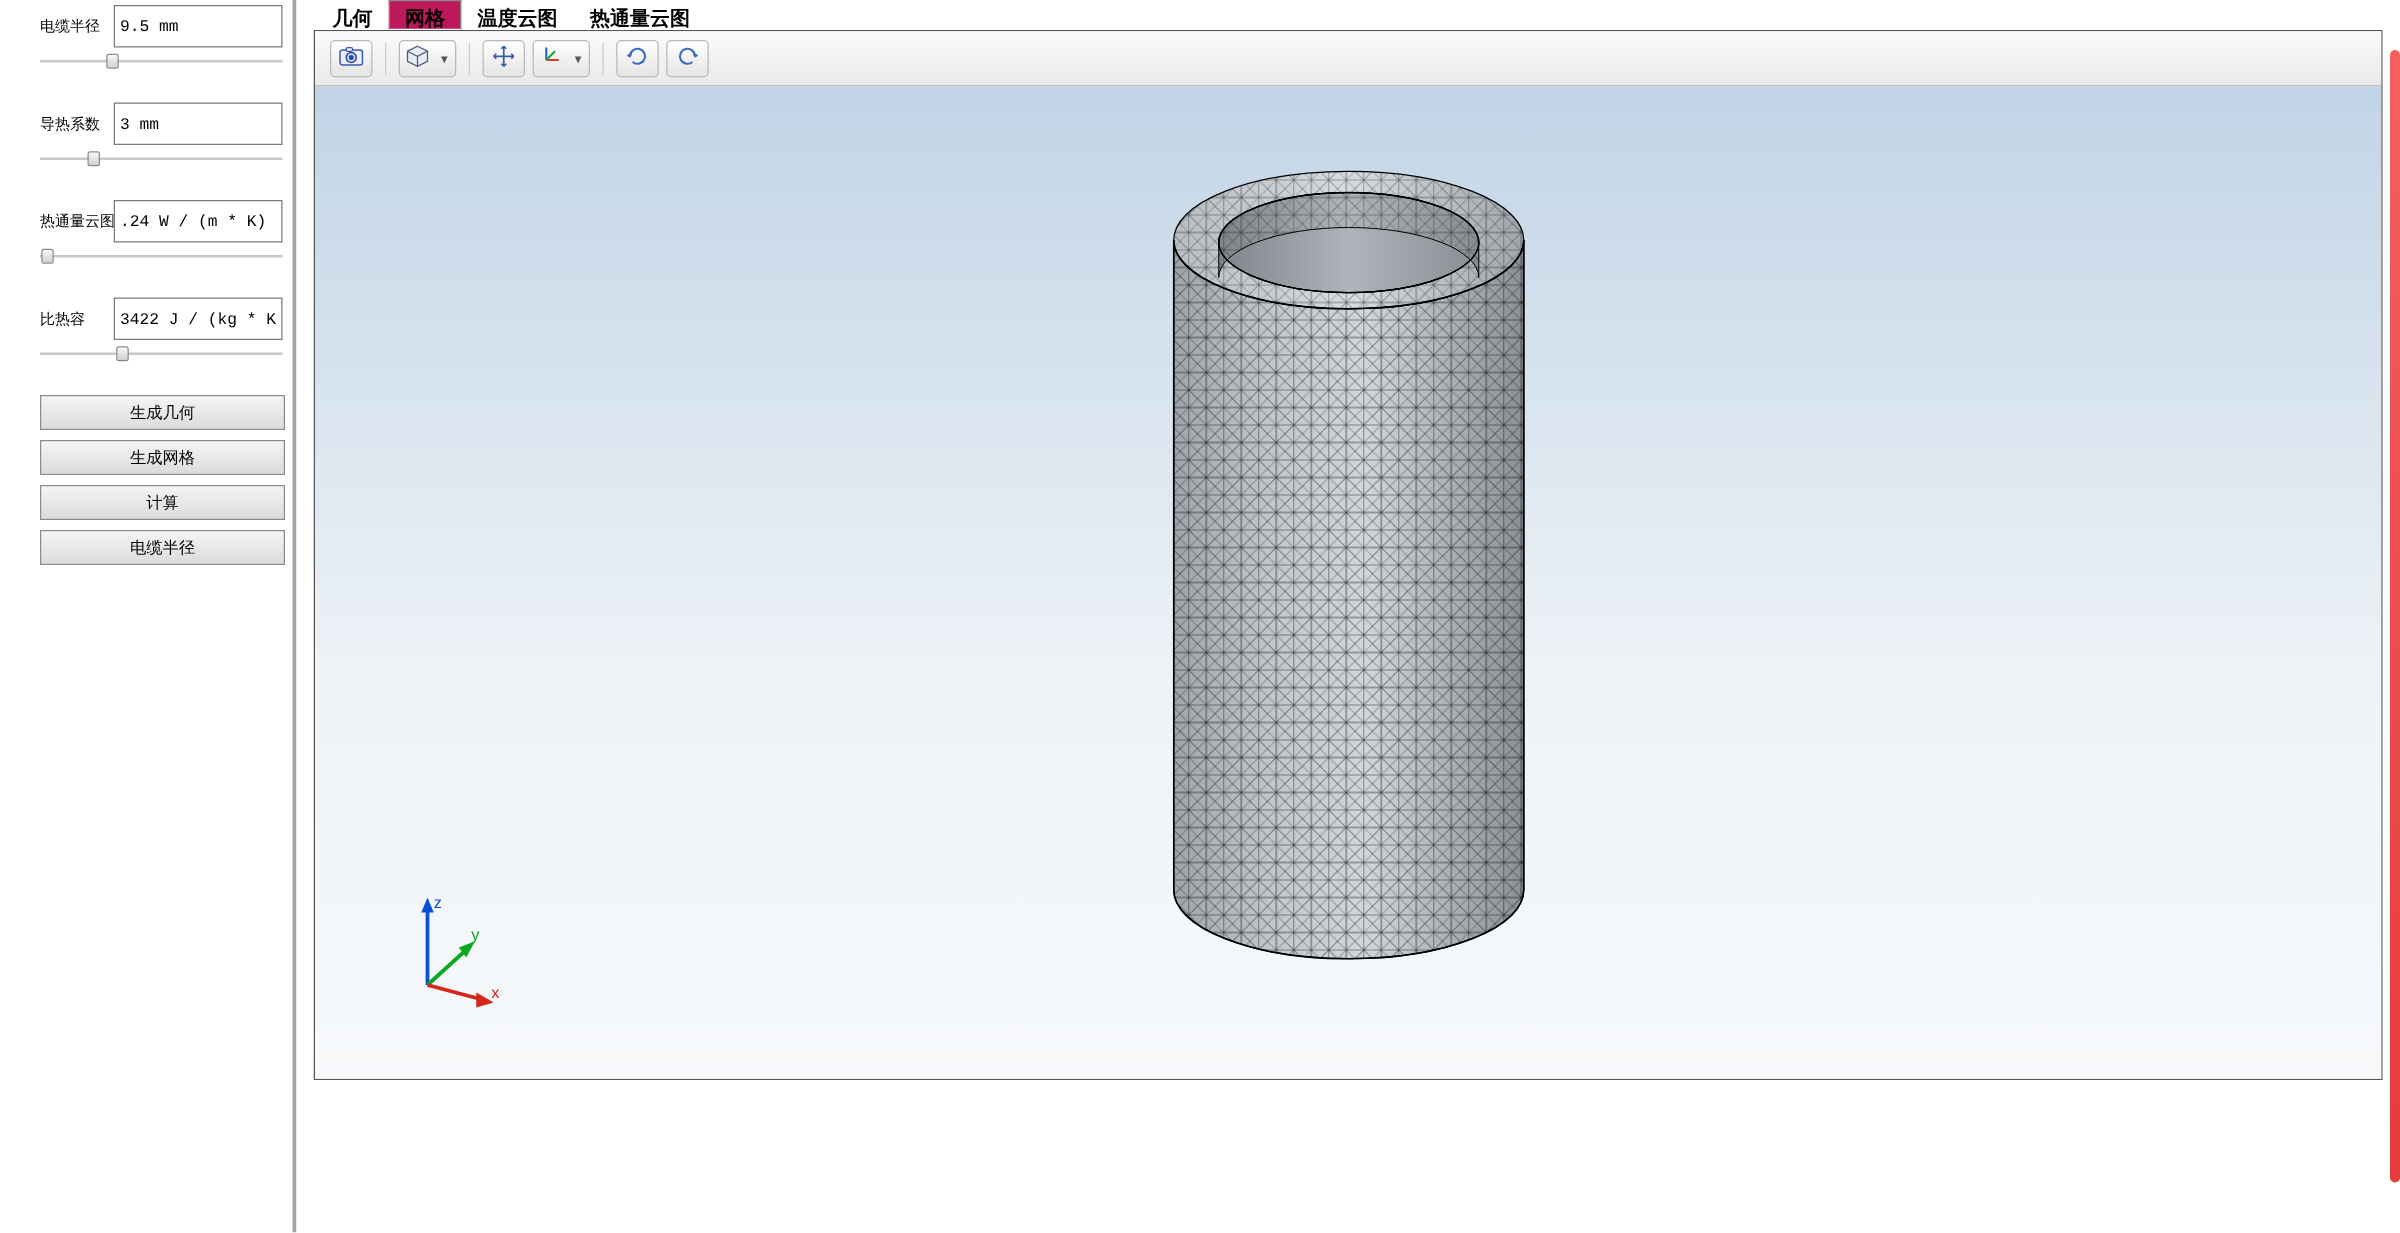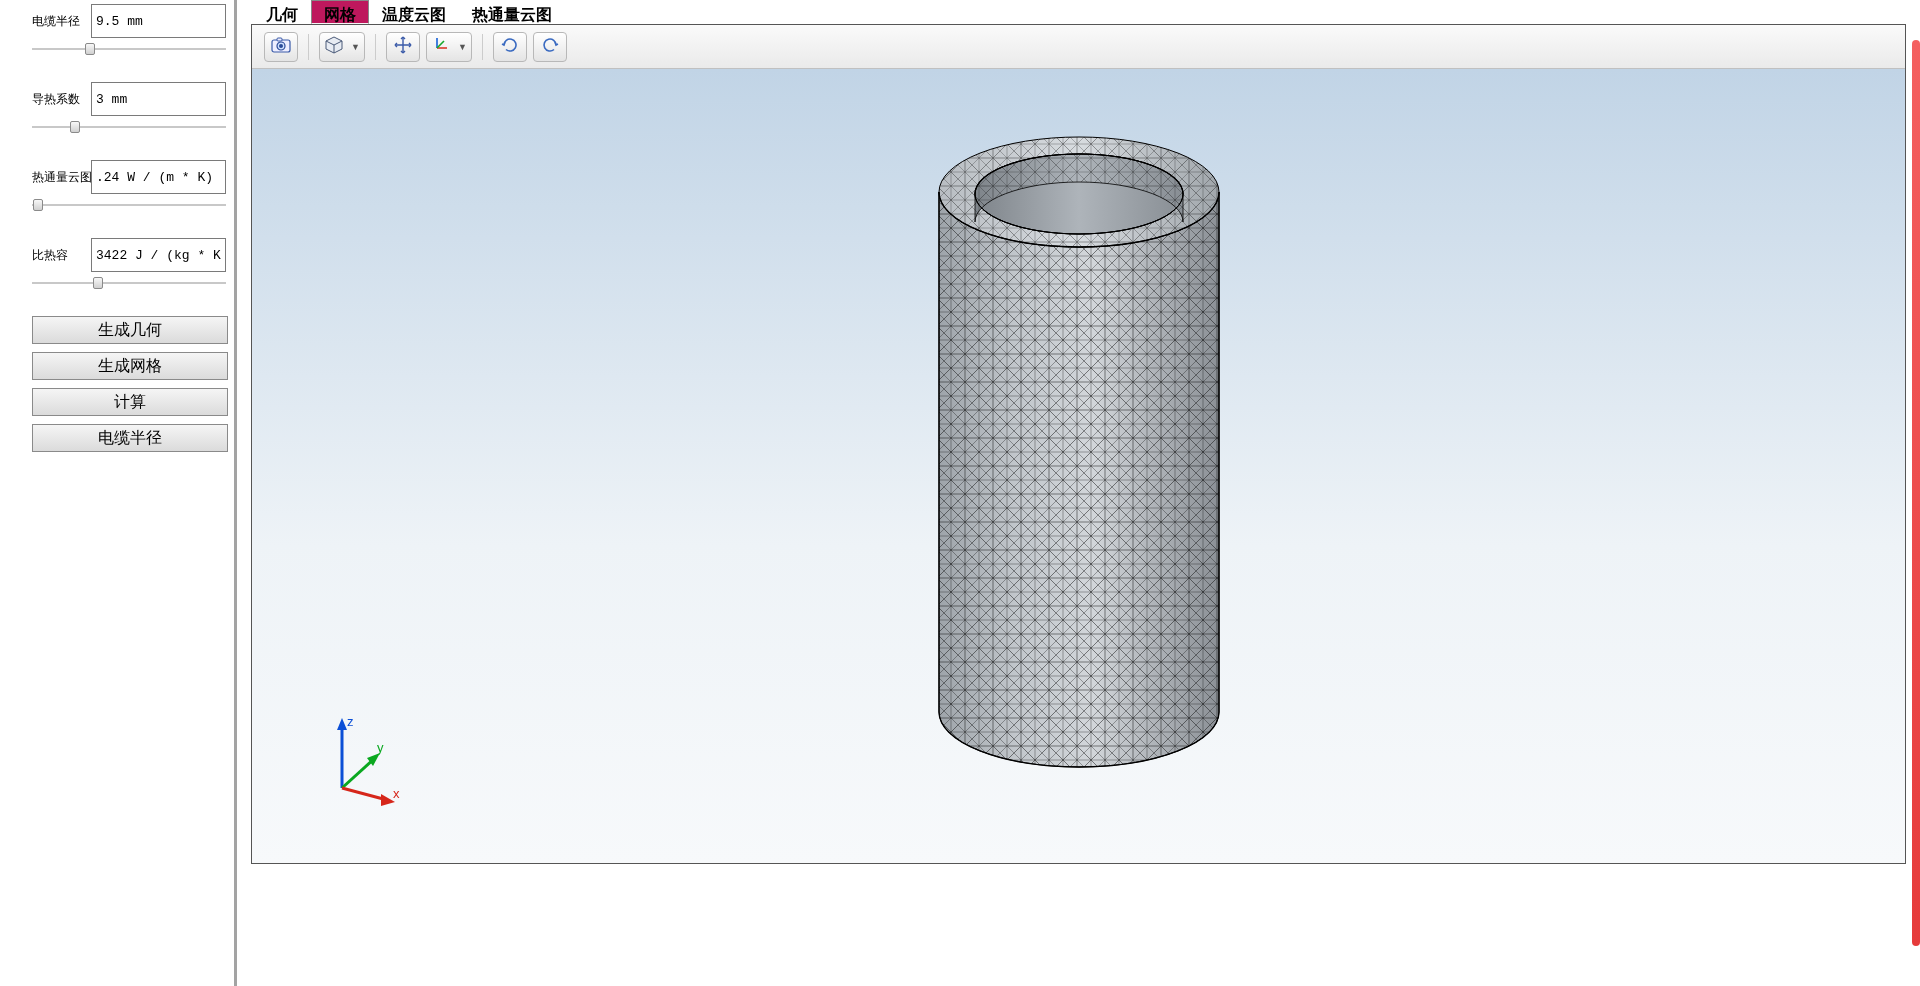--- a/index.html
+++ b/index.html
@@ -6,21 +6,21 @@
   html, body { width: 100%; height: 100%; font-family: "Microsoft YaHei", SimSun, Arial, sans-serif; font-size: 12px; background: #fff; color: #000; }
   .app { display: flex; width: 1920px; height: 986px; position: relative; }
   .sidebar { width: 213px; padding: 4px 8px 8px 8px; border-right: 3px solid #a3a3a3; margin-left: 24px; }
   .param-row { margin-bottom: 26px; }
   .param-top { display: flex; align-items: center; gap: 4px; }
   .param-label { width: 55px; font-size: 12px; white-space: nowrap; }
   .param-input { flex: 1; min-width: 0; border: 1px solid #7a7a7a; padding: 16px 4px; font-family: Consolas, "Courier New", monospace; font-size: 13px; height: 22px; background: #fff; }
   .slider-wrap { margin-top: 4px; position: relative; height: 14px; }
   .slider-track { position: absolute; top: 6px; left: 0; right: 0; height: 2px; background: #c8c8c8; }
   .slider-thumb { position: absolute; top: 1px; width: 10px; height: 12px; background: linear-gradient(#f8f8f8,#d0d0d0); border: 1px solid #8a8a8a; border-radius: 2px; transform: translateX(-50%); }
-  .btn { display: block; width: 196px; height: 28px; margin-bottom: 8px; border: 1px solid #8a8a8a; background: linear-gradient(#f5f5f5,#dbdbdb); font-size: 16px; cursor: pointer; }
+  .btn { display: block; width: 196px; height: 28px; margin-bottom: 8px; border: 1px solid #8a8a8a; background: linear-gradient(#f5f5f5,#dbdbdb); font-size: 13px; cursor: pointer; }
 
   .main { flex: 1; display: flex; flex-direction: column; position: relative; padding: 0 8px; }
   .tabs { display: flex; gap: 0; height: 24px; padding-left: 8px; }
   .tab { padding: 4px 12px; font-size: 16px; border: 1px solid transparent; cursor: pointer; font-weight: bold; }
   .tab.active { border: 1px solid #888; border-bottom-color: #f5f5f5; background: #be185d; }
   .viewer-frame { flex: 1; border: 1px solid #555; margin: 0 6px 20px 6px; display: flex; flex-direction: column; max-height: 840px; }
   .toolbar { height: 44px; background: linear-gradient(#fafafa,#eaeaea); display: flex; align-items: center; gap: 6px; padding: 0 12px; border-bottom: 1px solid #c0c0c0; }
   .tool-btn { width: 34px; height: 30px; border: 1px solid #b8b8b8; border-radius: 4px; background: linear-gradient(#ffffff,#e4e4e4); display: flex; align-items: center; justify-content: center; cursor: pointer; }
   .tool-btn.dd { width: 46px; justify-content: space-between; padding: 0 4px; }
   .tool-sep { width: 1px; height: 26px; background: #ccc; margin: 0 4px; }

